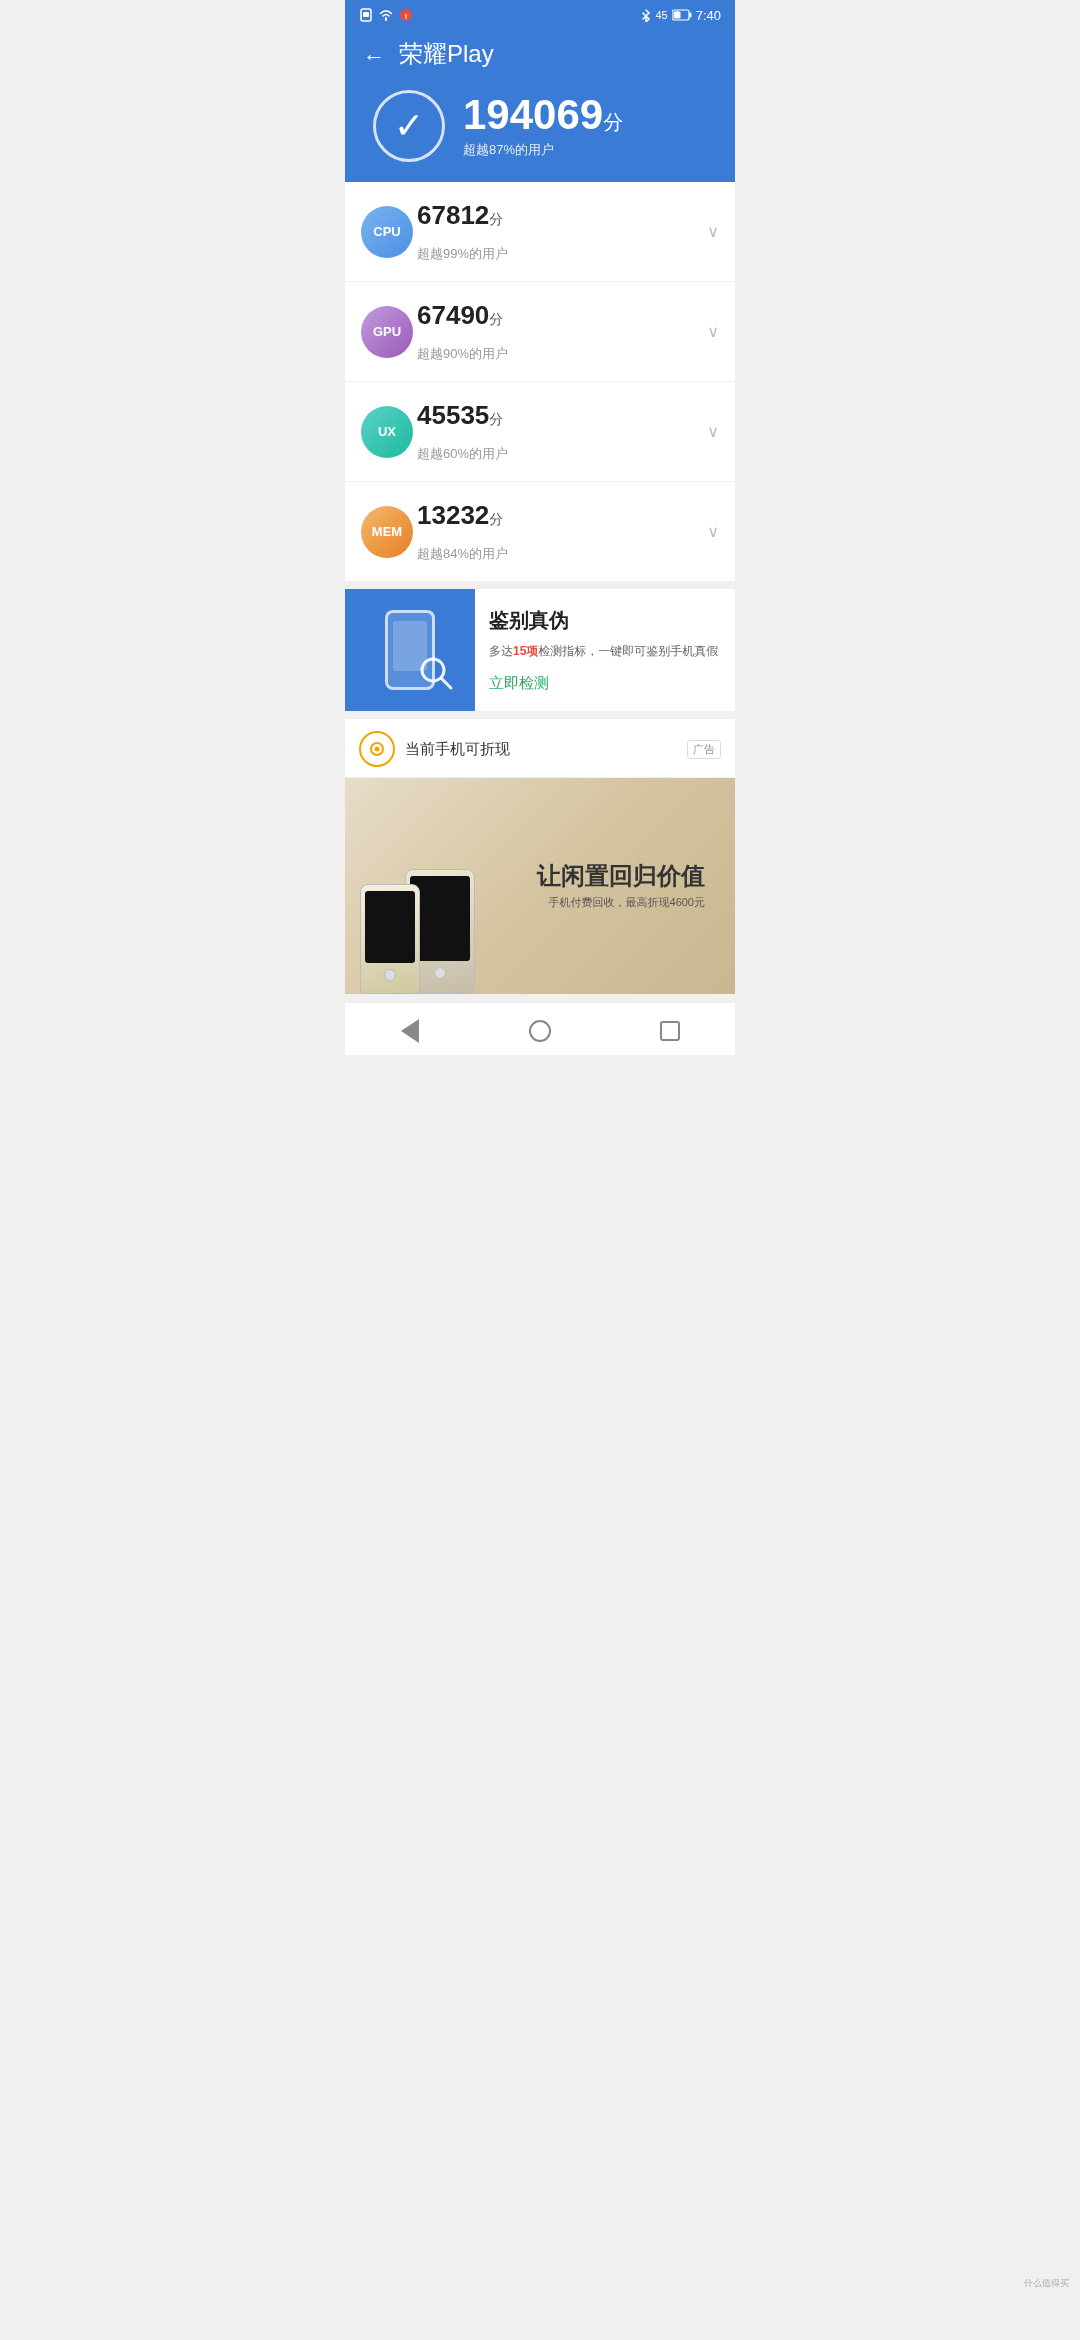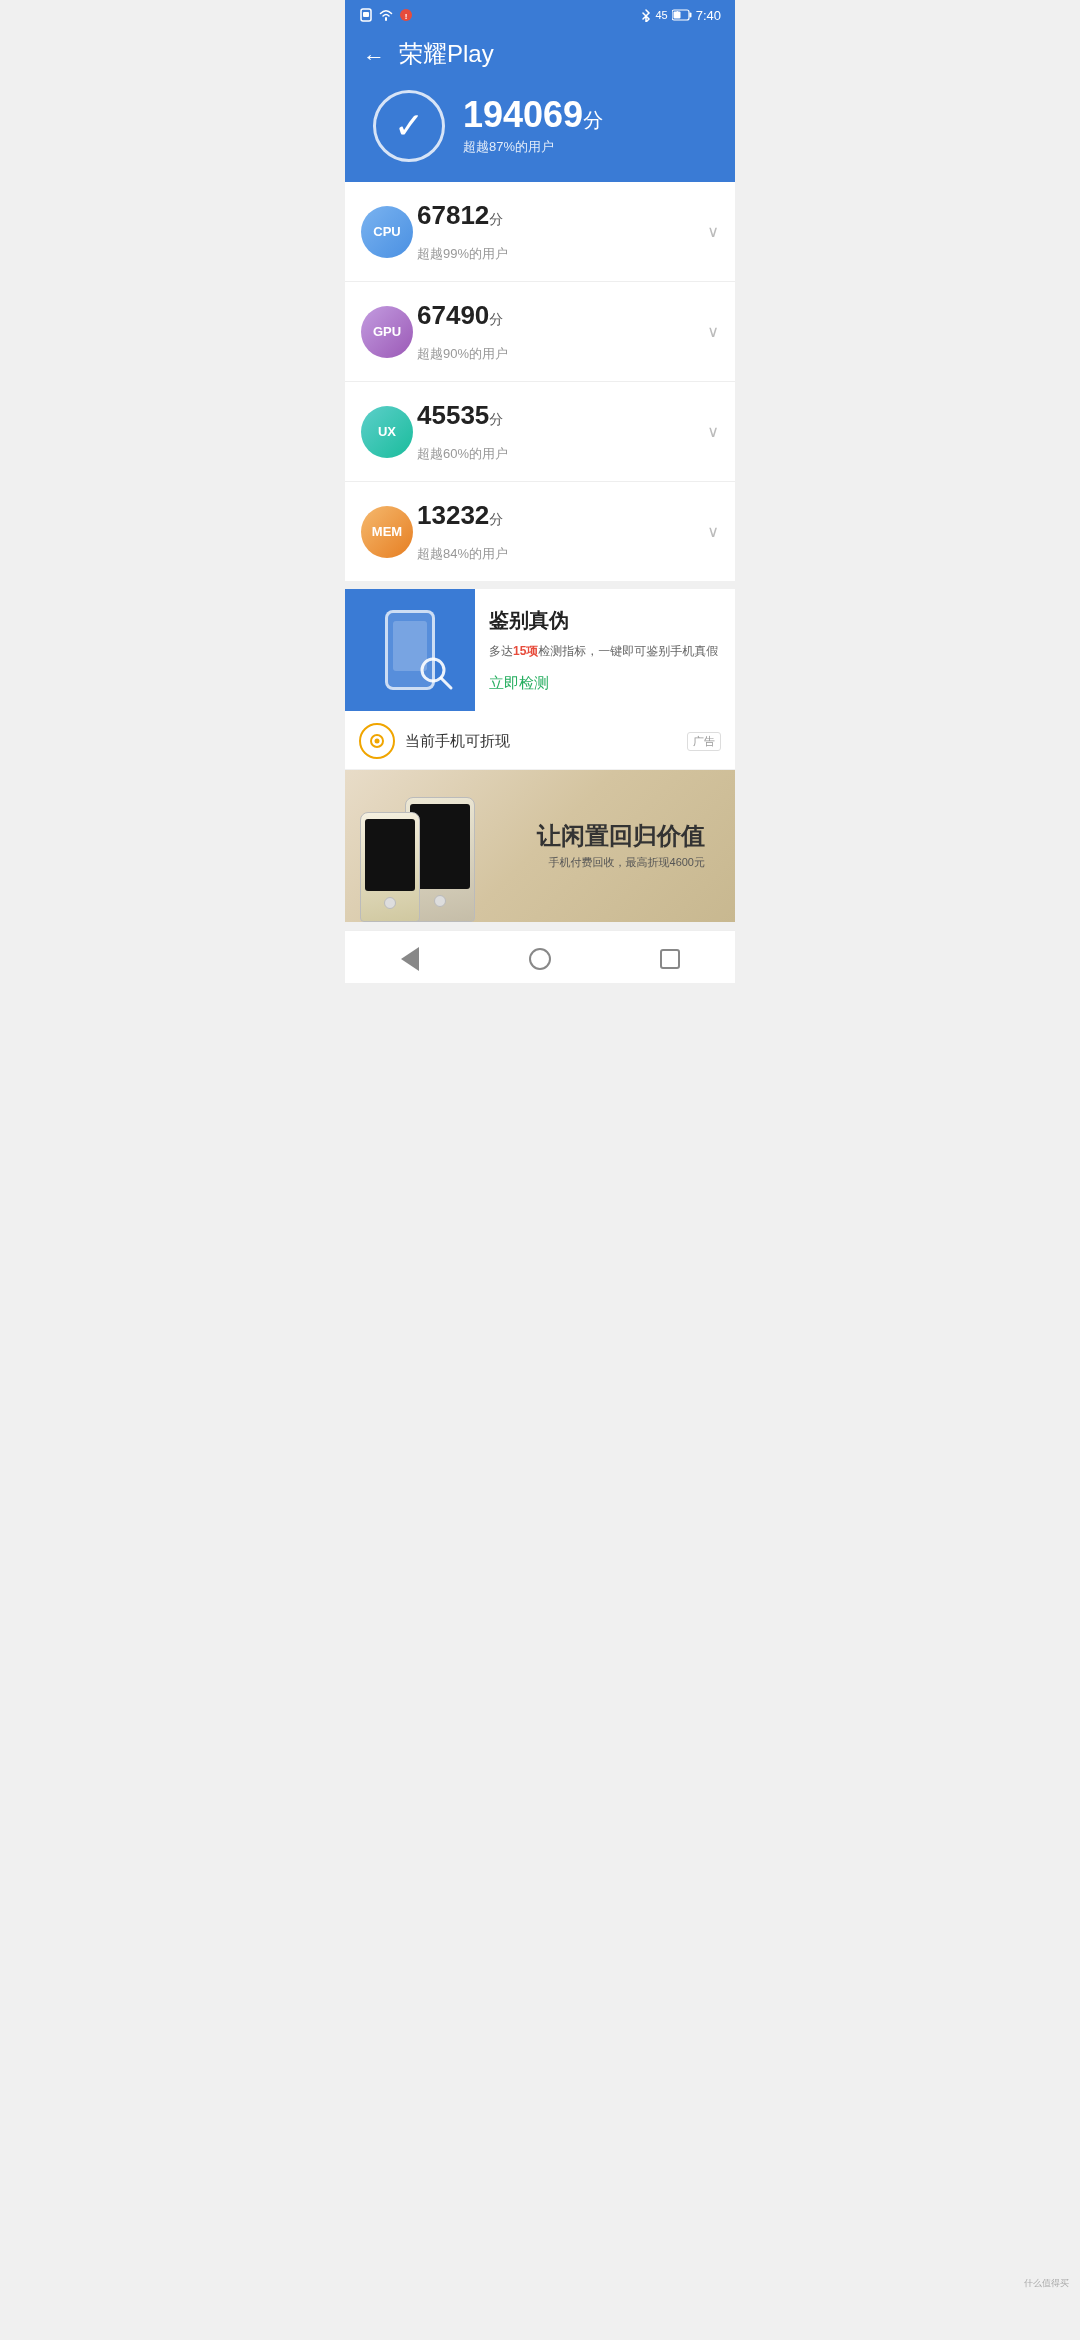--- a/index.html
+++ b/index.html
@@ -76,21 +76,21 @@
       color: white;
       font-size: 36px;
       line-height: 1;
     }
     .score-info {
       display: flex;
       flex-direction: column;
     }
     .score-number {
       color: white;
-      font-size: 36px;
+      font-size: 42px;
       font-weight: 700;
       line-height: 1;
     }
     .score-unit {
       font-size: 20px;
       font-weight: 400;
     }
     .score-subtitle {
       color: rgba(255,255,255,0.85);
       font-size: 13px;
@@ -148,20 +148,21 @@
       margin-top: 14px;
     }
     .bench-chevron {
       color: #bbb;
       font-size: 16px;
     }
 
     
     .promo-card {
       background: white;
+      margin-bottom: 8px;
       display: flex;
       overflow: hidden;
     }
     .promo-left {
       background: #3a7bd5;
       width: 130px;
       display: flex;
       align-items: center;
       justify-content: center;
       padding: 20px;
@@ -264,21 +265,21 @@
     }
     .ad-tag {
       font-size: 11px;
       color: #999;
       border: 1px solid #ddd;
       padding: 1px 5px;
       border-radius: 3px;
     }
     .ad-image-placeholder {
       width: 100%;
-      height: 152px;
+      height: 216px;
       background: linear-gradient(135deg, #e8dcc8 0%, #d4c4a0 50%, #c8b890 100%);
       display: flex;
       align-items: center;
       justify-content: center;
       position: relative;
       overflow: hidden;
     }
     .ad-image-text {
       position: absolute;
       right: 30px;

